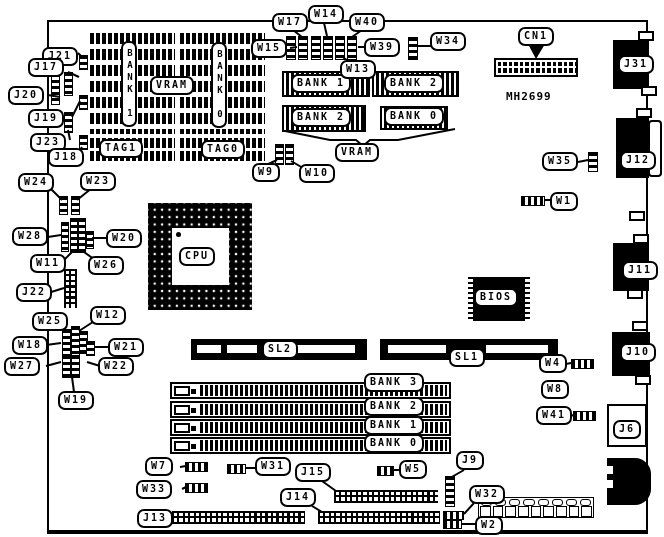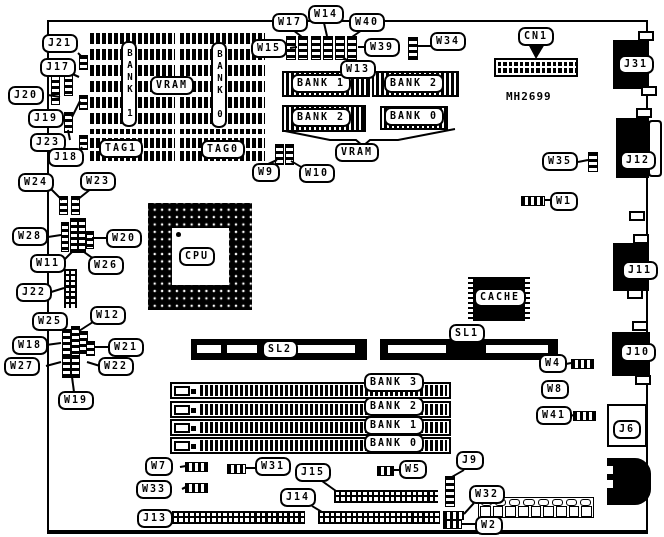--- a/index.html
+++ b/index.html
@@ -120,33 +120,33 @@
   <div class="cpu" style="left:148px;top:203px;width:104px;height:107px">
     <div class="cpuinner">
       <div class="pin1"></div>
     </div>
   </div>
   <div class="co" style="left:179px;top:247px">CPU</div>
 
   <div class="biosouter" style="left:468px;top:277px;width:62px;height:44px">
     <div class="biosinner"></div>
   </div>
-  <div class="co" style="left:474px;top:288px">CACHE</div>
+  <div class="co" style="left:474px;top:288px">BIOS</div>
 
   <div class="slot" style="left:191px;top:339px;width:176px;height:21px">
     <div class="slotseg" style="left:6px;width:24px"></div>
     <div class="slotseg" style="left:36px;width:30px"></div>
     <div class="slotseg" style="left:102px;width:62px"></div>
   </div>
   <div class="co" style="left:262px;top:340px">SL2</div>
   <div class="slot" style="left:380px;top:339px;width:178px;height:21px">
     <div class="slotseg" style="left:8px;width:58px"></div>
     <div class="slotseg" style="left:106px;width:62px"></div>
   </div>
-  <div class="co" style="left:449px;top:324px">SL1</div>
+  <div class="co" style="left:449px;top:348px">SL1</div>
 
   <div class="simm" style="left:170px;top:382px;width:277px;height:13px">
     <div class="simmlatch"></div>
       <div class="simmlk"></div>
       <div class="simmbar"></div>
   </div>
   <div class="simm" style="left:170px;top:401px;width:277px;height:13px">
     <div class="simmlatch"></div>
       <div class="simmlk"></div>
       <div class="simmbar"></div>
@@ -288,22 +288,22 @@
         <line x1="464" y1="470" x2="450" y2="478"></line>
       <line x1="166" y1="520" x2="173" y2="518"></line>
         <line x1="312" y1="506" x2="322" y2="512"></line>
       <line x1="474" y1="503" x2="464" y2="514"></line>
         <line x1="478" y1="524" x2="462" y2="524"></line>
       <path d="M285,131 L330,140 L356,140 L363,146 L370,140 L398,140 L455,129"></path>
     </g>
     <polygon points="528,44 545,44 536,59" fill="#000"></polygon>
   </svg>
 
-  <div class="co" style="left:42px;top:34px">J21</div>
-  <div class="co" style="left:40px;top:58px">J17</div>
+  <div class="co" style="left:42px;top:47px">J21</div>
+  <div class="co" style="left:28px;top:58px">J17</div>
   <div class="co" style="left:8px;top:86px">J20</div>
   <div class="co" style="left:28px;top:109px">J19</div>
   <div class="co" style="left:30px;top:133px">J23</div>
   <div class="co" style="left:48px;top:148px">J18</div>
   <div class="co" style="left:18px;top:173px">W24</div>
   <div class="co" style="left:80px;top:172px">W23</div>
   <div class="co" style="left:12px;top:227px">W28</div>
   <div class="co" style="left:106px;top:229px">W20</div>
   <div class="co" style="left:30px;top:254px">W11</div>
   <div class="co" style="left:88px;top:256px">W26</div>

